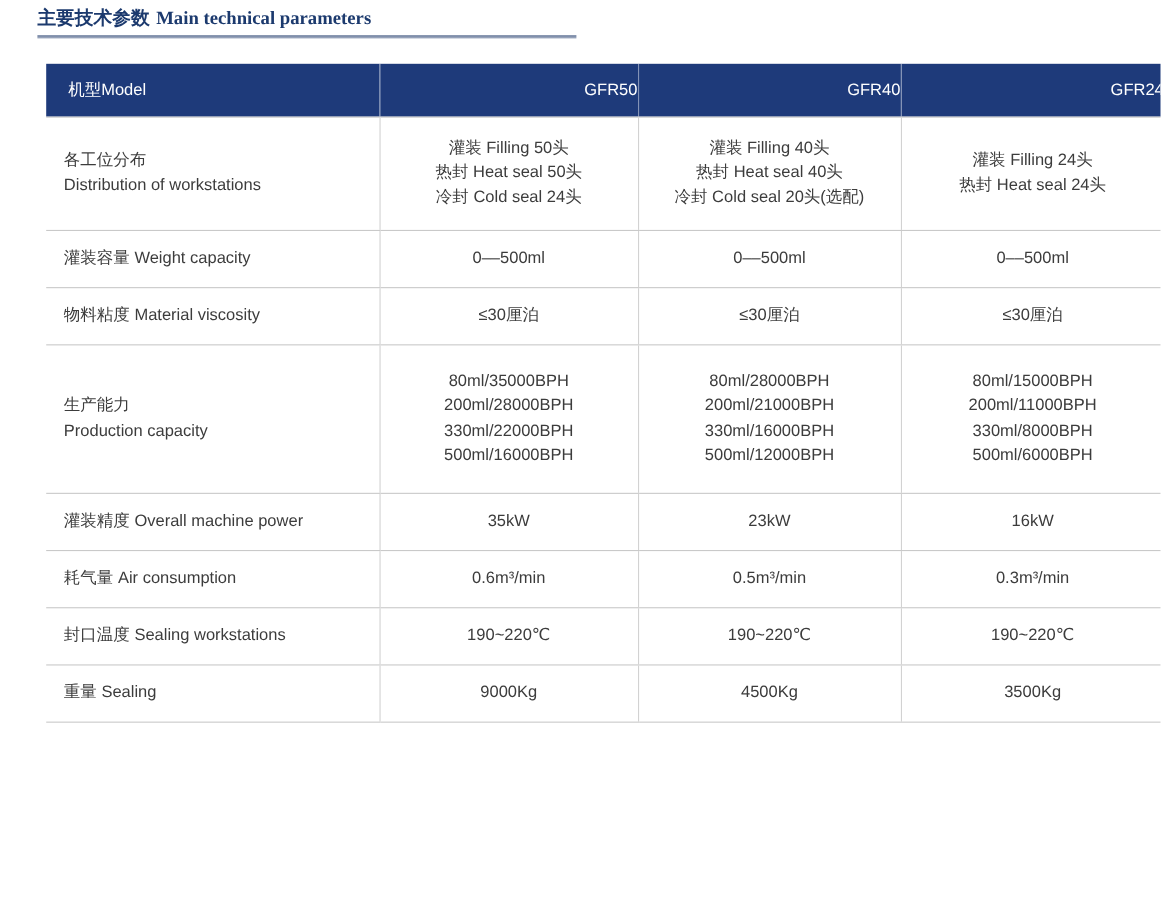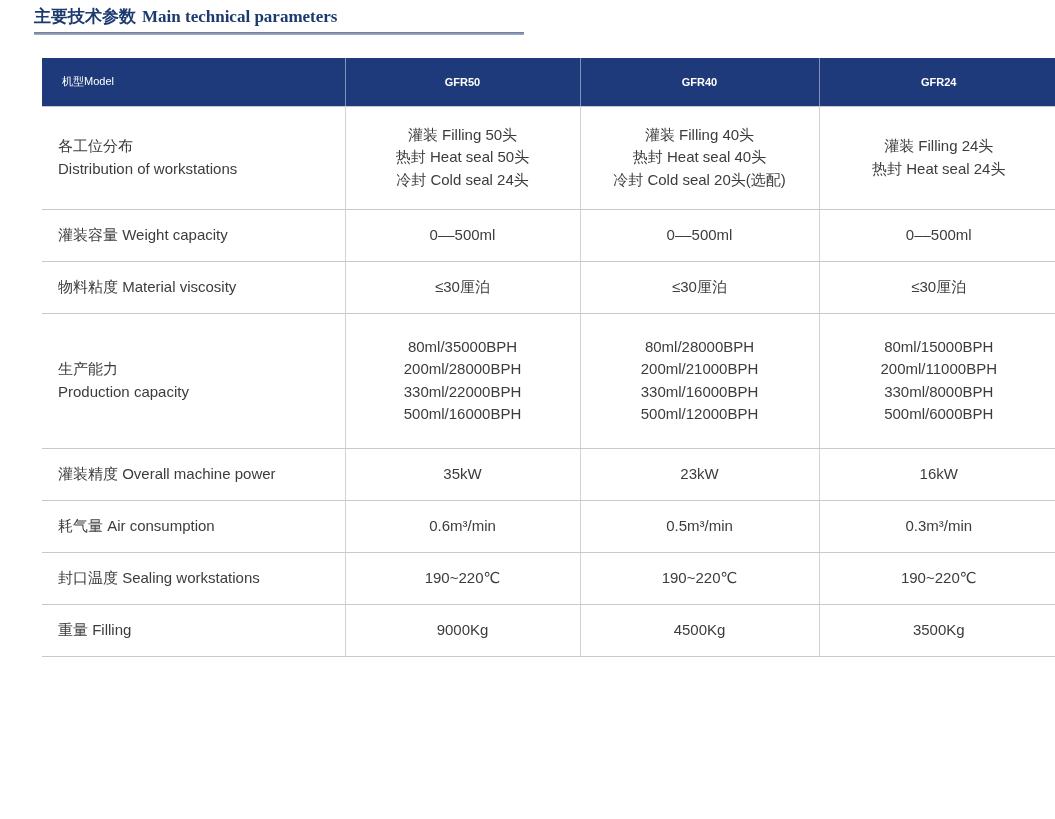--- a/index.html
+++ b/index.html
@@ -59,31 +59,30 @@
   col.c-label { width: 303px; }
   col.c-m1 { width: 235px; }
   col.c-m2 { width: 239px; }
   col.c-m3 { width: 239px; }
 
   thead tr { height: 48px; }
   thead th {
     background: var(--header-bg);
     color: var(--header-text);
     font-weight: 400;
-    font-size: 11px;
+    font-size: 15px;
     border-bottom: 1px solid var(--grid-line);
   }
   thead th.h-label {
     text-align: left;
     padding-left: 20px;
   }
   thead th.h-model {
-    text-align: center;
+    text-align: right;
     border-left: 1px solid rgba(255,255,255,0.45);
-    font-weight: bold;
   }
 
   tbody tr { height: 52px; }
   tbody tr:nth-child(1) { height: 103px; }
   tbody tr:nth-child(4) { height: 135px; }
   tbody td {
     border-bottom: 1px solid var(--grid-line);
     vertical-align: middle;
     line-height: 1.5;
     white-space: pre-line;
@@ -175,21 +174,21 @@
         <td class="val">0.5m³/min</td>
         <td class="val">0.3m³/min</td>
       </tr>
       <tr>
         <td class="label">封口温度 Sealing workstations</td>
         <td class="val">190~220℃</td>
         <td class="val">190~220℃</td>
         <td class="val">190~220℃</td>
       </tr>
       <tr>
-        <td class="label">重量 Filling</td>
+        <td class="label">重量 Sealing</td>
         <td class="val">9000Kg</td>
         <td class="val">4500Kg</td>
         <td class="val">3500Kg</td>
       </tr>
     </tbody>
   </table>
 
 </div>
 
 </body></html>

